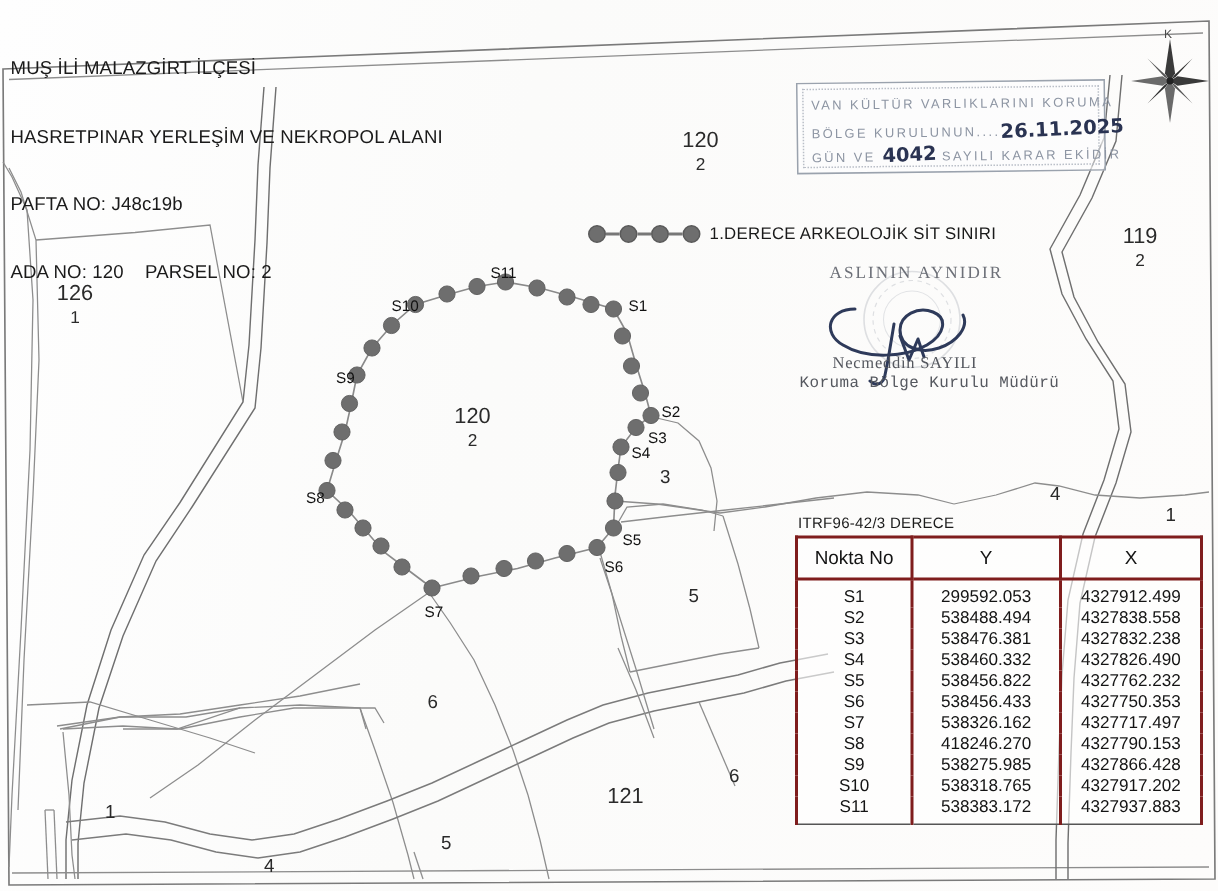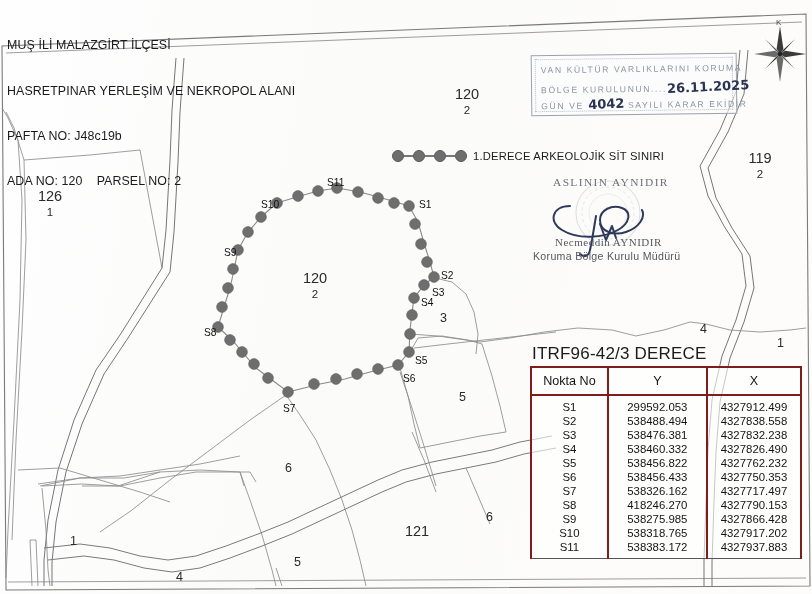--- a/index.html
+++ b/index.html
@@ -47,25 +47,25 @@
   .hw{font-family:"DejaVu Sans",sans-serif;font-weight:bold;font-size:13px;
       color:#2a3352;letter-spacing:0;transform:rotate(-2deg);display:inline-block;}
 
   
   #cert{position:absolute;left:533px;top:176px;width:190px;height:100px;}
   #cert .aslinin{position:absolute;left:20px;top:0px;font-size:11.4px;
       color:#6d7078;letter-spacing:1.4px;font-family:"Liberation Serif",serif;}
   #cert .name{position:absolute;left:22px;top:60px;font-size:11px;color:#55585f;
       letter-spacing:.5px;font-family:"Liberation Serif",serif;}
   #cert .role{position:absolute;left:0px;top:74px;font-size:10.6px;color:#55585f;
-      letter-spacing:.3px;font-family:Liberation Sans, sans-serif;}
+      letter-spacing:.3px;font-family:Liberation Mono, monospace;}
 
   
   #coordwrap{position:absolute;left:530px;top:344px;width:272px;}
-  #coordcaption{font-size:17px;color:#1b1b1b;letter-spacing:.2px;padding-left:2px;}
+  #coordcaption{font-size:10px;color:#1b1b1b;letter-spacing:.2px;padding-left:2px;}
   table#coords{border-collapse:collapse;width:272px;margin-top:2px;
       background:rgba(255,255,255,.6);}
   table#coords th,table#coords td{border:2px solid #7f1d1d;font-weight:normal;
       font-size:11.4px;text-align:center;padding:1px 0;color:#141414;}
   table#coords thead th{padding:6px 0;font-size:12.6px;}
   table#coords td.pt{width:78px;}
   table#coords td.yv{width:100px;}
   table#coords td.xv{width:94px;}
   table#coords tbody tr:first-child td{padding-top:5px;}
   table#coords tbody tr:last-child td{padding-bottom:5px;}
@@ -236,21 +236,21 @@
 
   <div id="stamp">
     <div class="inner"></div>
     <div class="ln ln1">VAN KÜLTÜR VARLIKLARINI KORUMA</div>
     <div class="ln ln2"><span>BÖLGE KURULUNUN</span><span>....</span><span class="hw">26.11.2025</span></div>
     <div class="ln ln3"><span>GÜN VE</span> <span class="hw">4042</span> <span>SAYILI KARAR EKİDİR</span></div>
   </div>
 
   <div id="cert">
     <div class="aslinin">ASLININ AYNIDIR</div>
-    <div class="name">Necmeddin AYNIDIR</div>
+    <div class="name">Necmeddin SAYILI</div>
     <div class="role">Koruma Bölge Kurulu Müdürü</div>
   </div>
 
   <div id="north">
     <div class="k">K</div>
     <svg width="56" height="62" viewBox="0 0 56 62">
       <g transform="translate(28,34)">
         <g fill="#3a3a3a">
           <polygon points="0,-28 3.4,-5 0,0 -3.4,-5"></polygon>
           <polygon points="0,28 3.4,5 0,0 -3.4,5" fill="#6a6a6a"></polygon>

